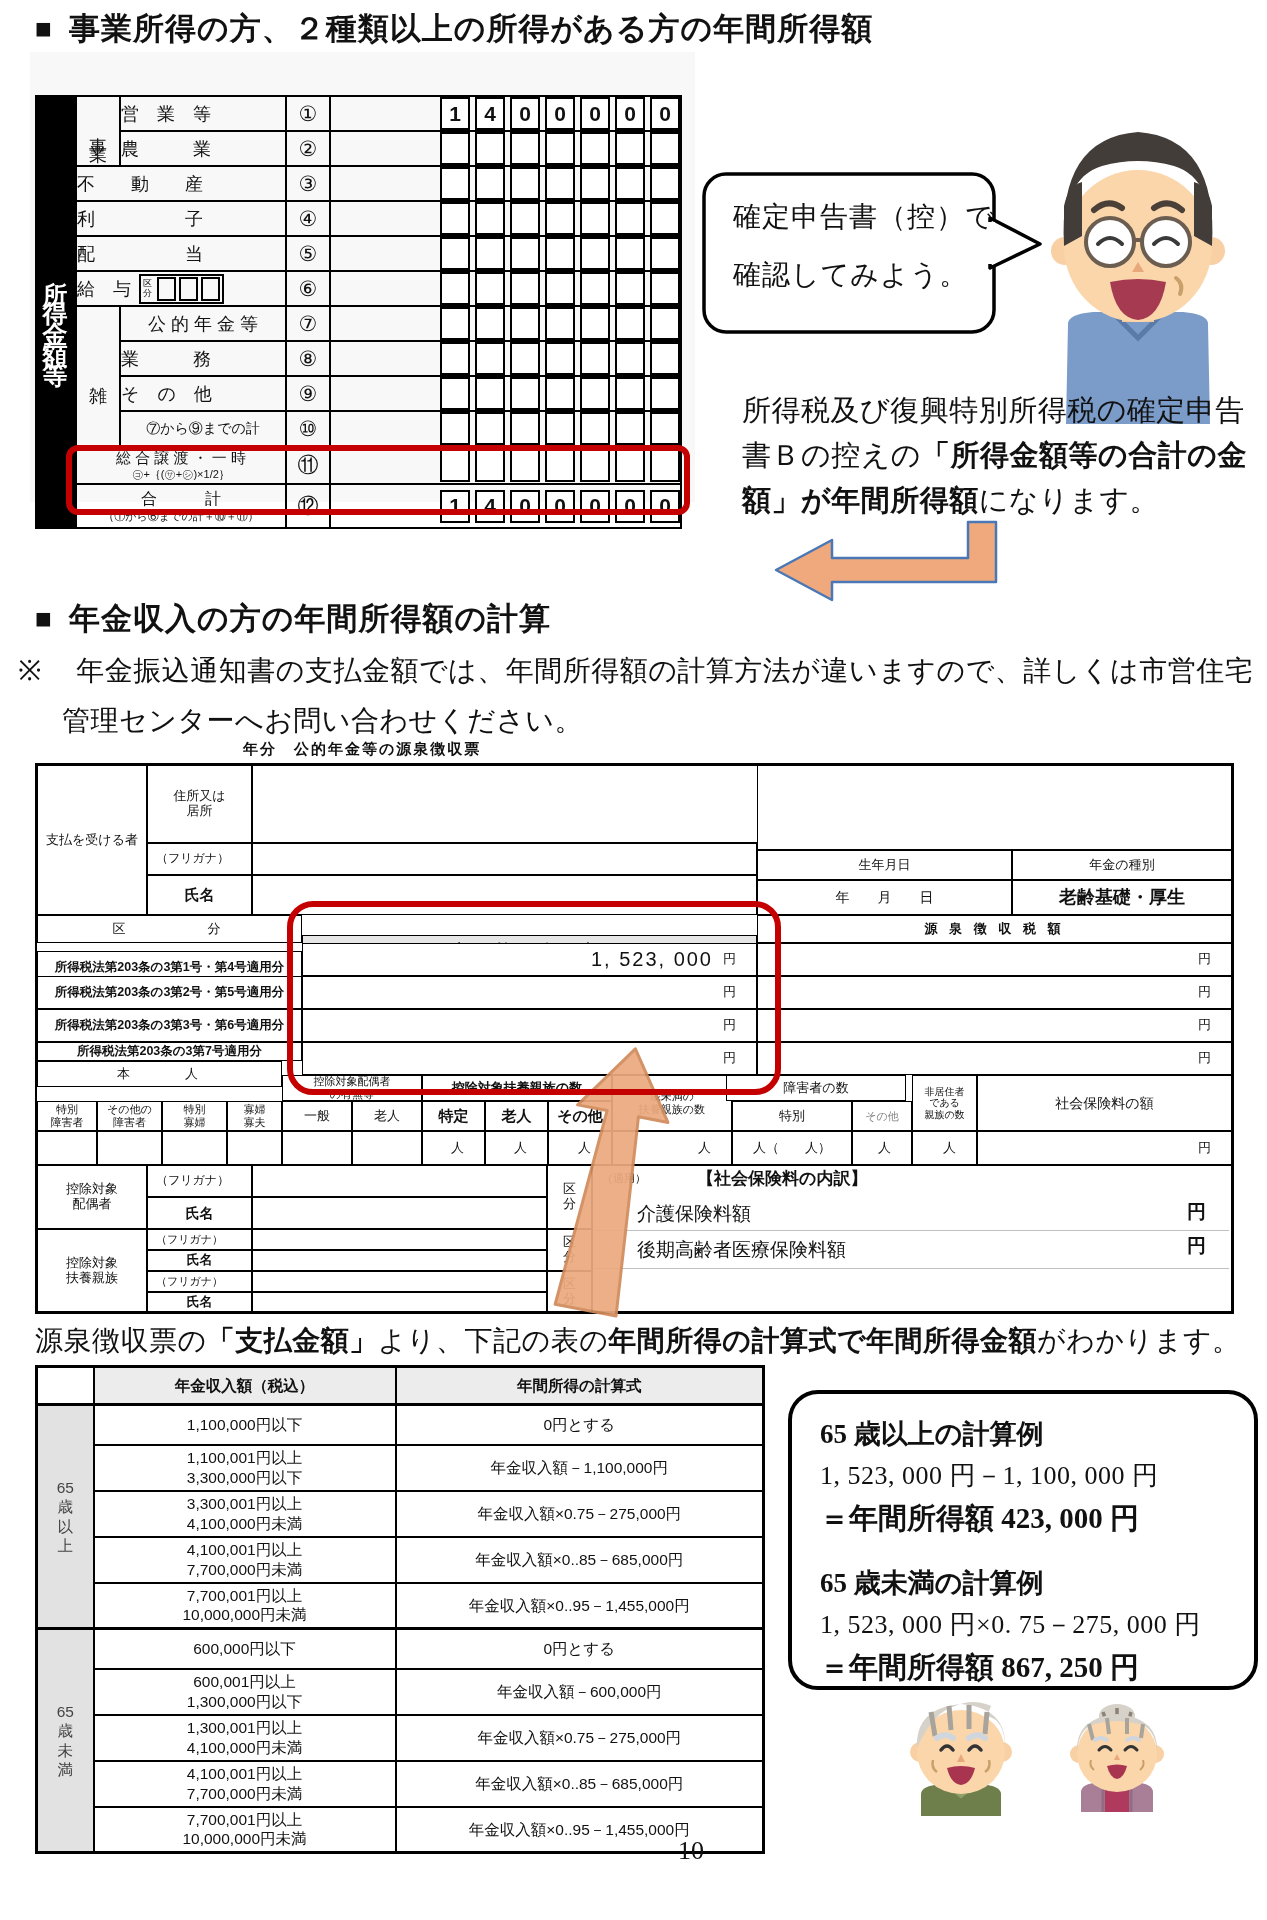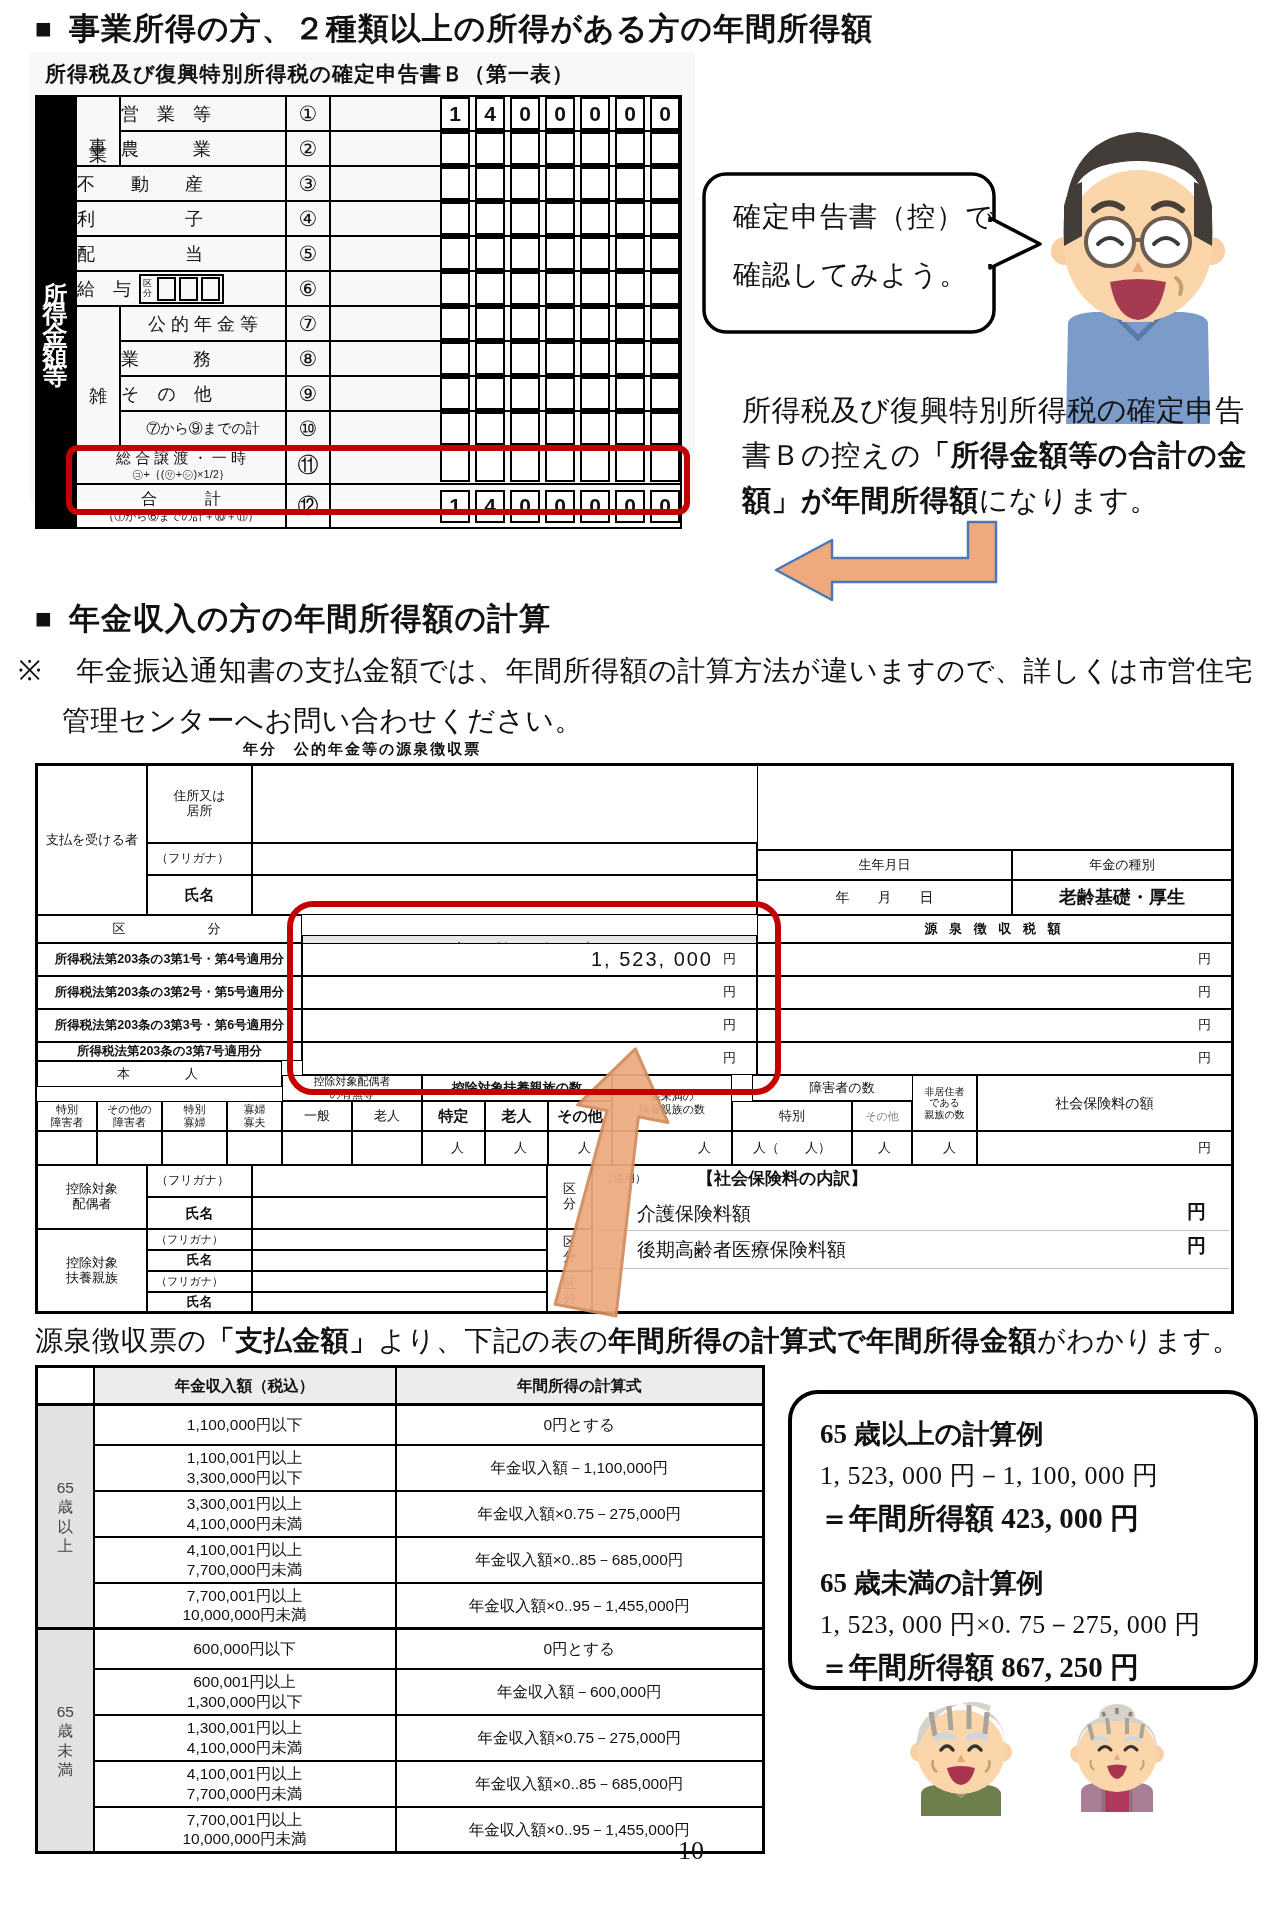--- a/index.html
+++ b/index.html
@@ -79,21 +79,20 @@
 <body>
 
 <div class="page">
 
   <div class="abs h1" style="left:35px;top:8px;width:1100px;">
     <span class="bullet">■</span>
     <span>事業所得の方、２種類以上の所得がある方の年間所得額</span>
   </div>
 
   <div class="abs formbg" style="left:30px;top:52px;width:665px;height:450px;"></div>
-  <div class="abs ftitle" style="left:45px;top:60px;">所得税及び復興特別所得税の確定申告書Ｂ（第一表）</div>
 
   <table class="formB abs" style="left:35px;top:95px;width:645px;">
     <colgroup>
         <col style="width:40px">
         <col style="width:44px">
         <col style="width:166px">
         <col style="width:44px">
         <col style="width:351px">
       </colgroup>
     <tbody>
@@ -388,21 +387,21 @@
     <div class="c" style="left:0;top:150px;width:265px;height:28px;letter-spacing:6px;">
         <span>区　　　　分</span>
       </div>
     <div class="c gray hdr" style="left:265px;top:150px;width:455px;height:28px;">
         <span>支　払　金　額</span>
       </div>
     <div class="c" style="left:720px;top:150px;width:475px;height:28px;letter-spacing:4px;font-weight:bold;">
         <span>源 泉 徴 収 税 額</span>
       </div>
 
-    <div class="c rowlbl" style="left:0;top:178px;width:265px;height:33px;">
+    <div class="c rowlbl" style="left:0;top:186px;width:265px;height:33px;">
         <span>所得税法第203条の3第1号・第4号適用分</span>
       </div>
     <div class="c rightal" style="left:265px;top:178px;width:455px;height:33px;">
         <span class="amountv">1, 523, 000</span>
         <span class="yen">円</span>
       </div>
     <div class="c rightal" style="left:720px;top:178px;width:475px;height:33px;">
         <span class="yen">円</span>
       </div>
     <div class="c rowlbl" style="left:0;top:211px;width:265px;height:33px;">
@@ -471,21 +470,21 @@
     <div class="c" style="left:448px;top:336px;width:63px;height:30px;font-size:15px;font-weight:bold;">
         <span>老人</span>
       </div>
     <div class="c" style="left:511px;top:336px;width:64px;height:30px;font-size:15px;font-weight:bold;">
         <span>その他</span>
       </div>
     <div class="c ltxt" style="left:575px;top:310px;width:120px;height:56px;">
         <span class="pre">歳未満の
 扶養親族の数</span>
       </div>
-    <div class="c" style="left:715px;top:310px;width:180px;height:26px;text-align:center;">
+    <div class="c" style="left:689px;top:310px;width:180px;height:26px;text-align:center;">
         <span>障害者の数</span>
       </div>
     <div class="c" style="left:695px;top:336px;width:120px;height:30px;">
         <span>特別</span>
       </div>
     <div class="c grayink" style="left:815px;top:336px;width:60px;height:30px;font-size:11px;">
         <span>その他</span>
       </div>
     <div class="c tinytxt" style="left:875px;top:310px;width:65px;height:56px;">
         <span class="pre">非居住者

